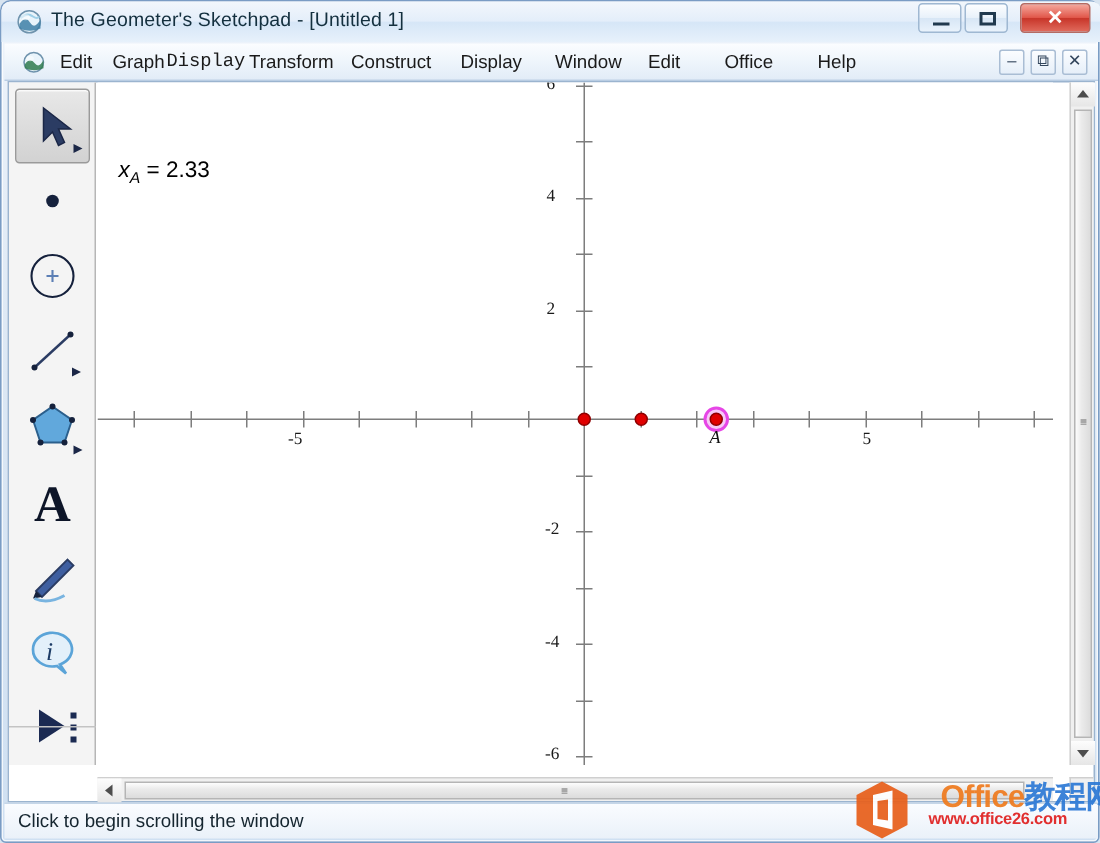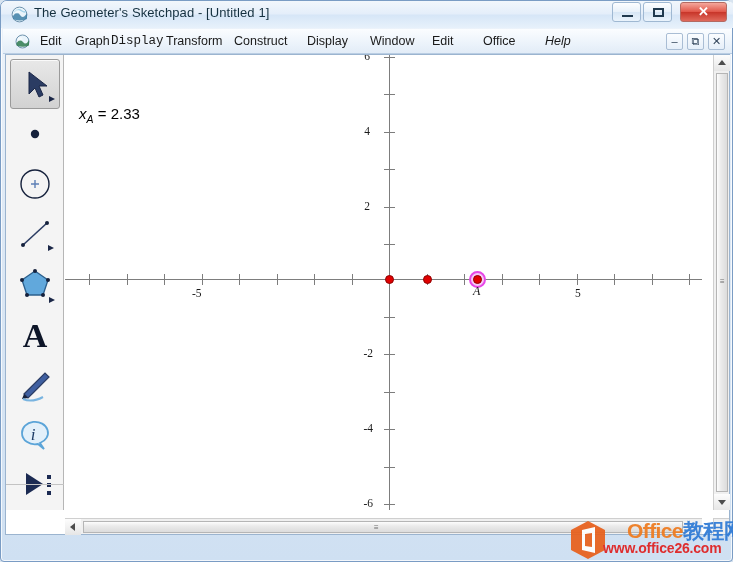--- a/index.html
+++ b/index.html
@@ -181,22 +181,22 @@
   }
   #wm-office-hex { position: absolute; left: 0; top: 3px; }
   #wm-office-l1 {
     position: absolute; left: 42px; top: 0px;
     font-size: 21px; font-weight: bold; white-space: nowrap;
     letter-spacing: -0.6px;
   }
   #wm-office-l1 .o-en { color: #ef7b1f; margin-left: 16px; }
   #wm-office-l1 .o-cn { color: #2e7ad6; font-family: "DejaVu Sans", sans-serif; }
   #wm-office-l2 {
-    position: absolute; left: 34px; top: 23px;
-    font-size: 14px; font-weight: bold; color: #e02020;
+    position: absolute; left: 50px; top: 23px;
+    font-size: 11px; font-weight: bold; color: #e02020;
     letter-spacing: -0.2px; white-space: nowrap;
   }
 </style>
 </head>
 <body>
 
 <div id="app-window">
 
   <div id="title-bar">
     <span id="app-icon">
@@ -231,21 +231,21 @@
 
     <div class="menu-item" style="left:32px;">Edit</div>
     <div class="menu-item" style="left:67px;">Graph</div>
     <div class="menu-item" style="left:103px;font-family:Liberation Mono, monospace;">Display</div>
     <div class="menu-item" style="left:158px;">Transform</div>
     <div class="menu-item" style="left:226px;">Construct</div>
     <div class="menu-item" style="left:299px;">Display</div>
     <div class="menu-item" style="left:362px;">Window</div>
     <div class="menu-item" style="left:424px;">Edit</div>
     <div class="menu-item" style="left:475px;">Office</div>
-    <div class="menu-item" style="left:537px;font-style:italic;">Help</div>
+    <div class="menu-item" style="left:537px;">Help</div>
 
     <div class="mdibtn" style="right:49px;">
       <span>–</span>
     </div>
     <div class="mdibtn" style="right:28px;">
       <span>⧉</span>
     </div>
     <div class="mdibtn" style="right:7px;">
       <span>✕</span>
     </div>
@@ -412,20 +412,23 @@
           </svg>
       </div>
       <div class="sb-thumb" id="hthumb" style="left:18px; top:2px; width:600px; height:12px;">
         <span class="grip" style="left:290px; top:2px;">≡</span>
       </div>
     </div>
 
     <div id="corner-box"></div>
   </div>
 
+  <div id="status-bar">
+    <div id="status-text">Click to begin scrolling the window</div>
+  </div>
 
   <div id="wm-office">
     <span id="wm-office-hex">
       <svg width="38" height="40" viewBox="0 0 38 40">
         <polygon points="19,1 36,10 36,30 19,39 2,30 2,10" fill="#e8601c"></polygon>
         <path d="M13 10 L26 7 L26 33 L13 30 Z" fill="#ffffff"></path>
         <path d="M16 14 L23 13 L23 27 L16 26 Z" fill="#e8601c"></path>
       </svg>
     </span>
     <div id="wm-office-l1">

